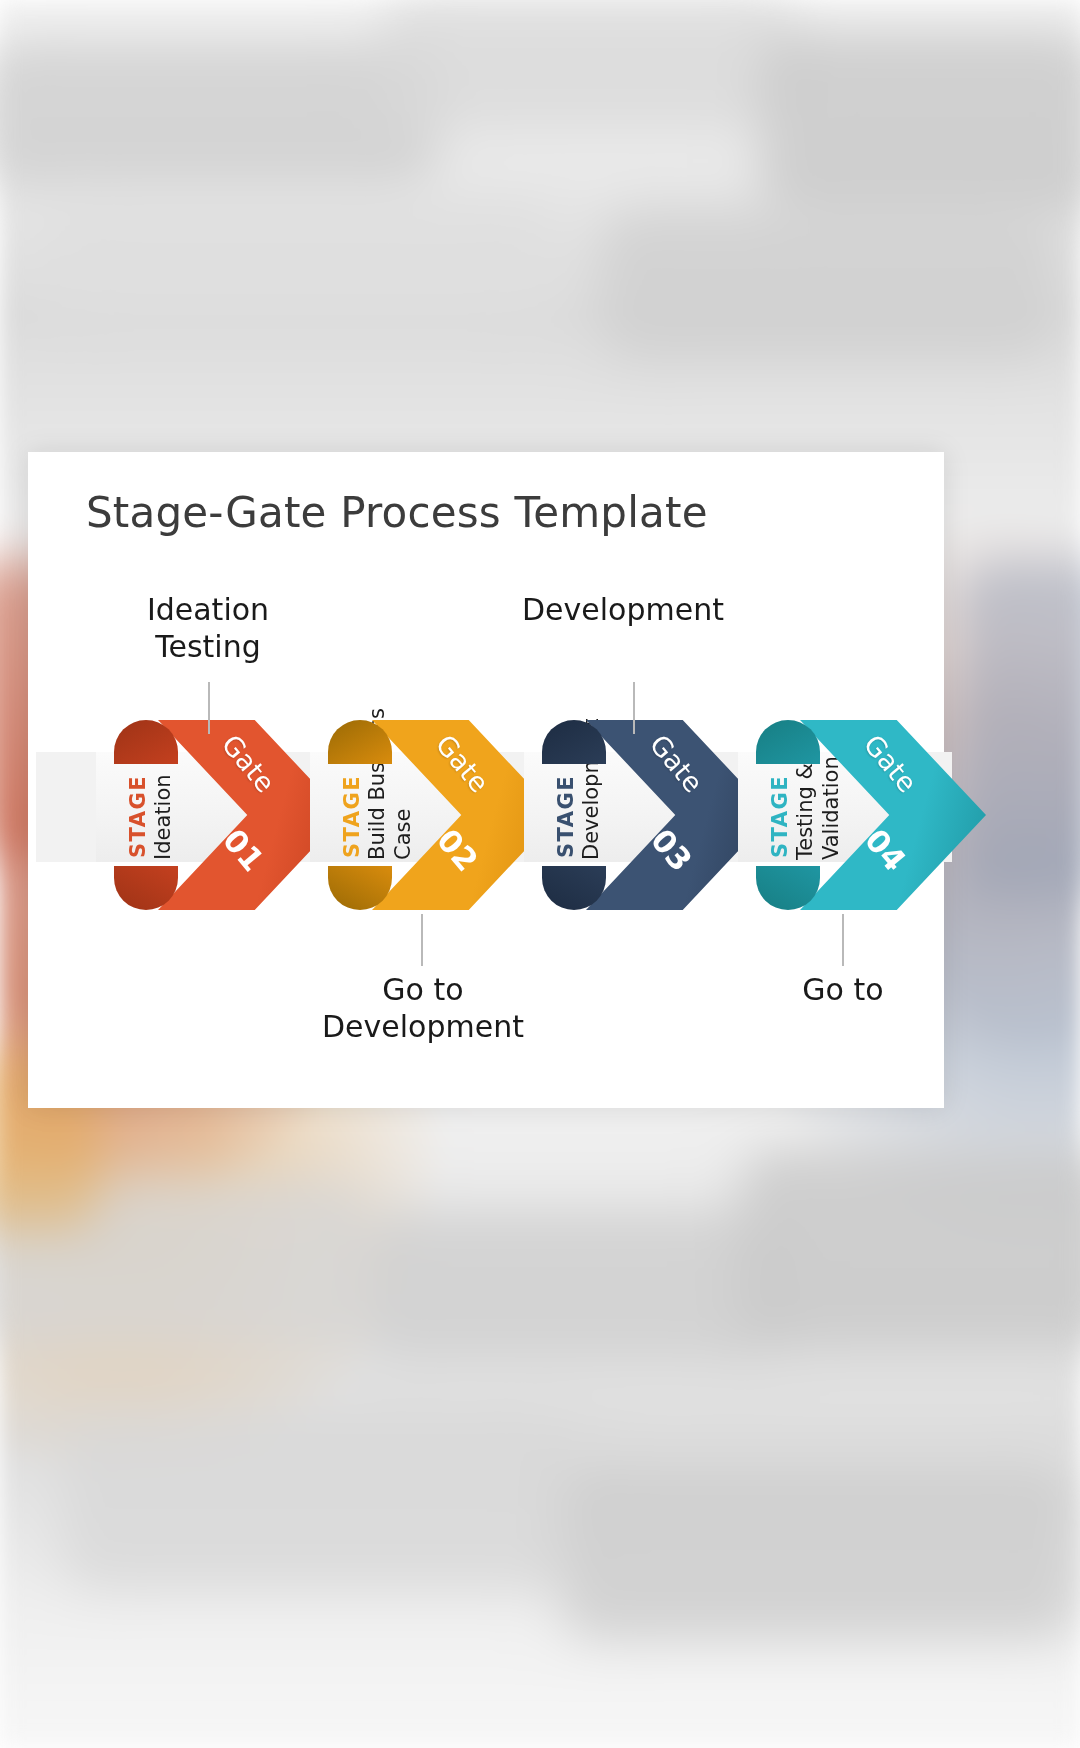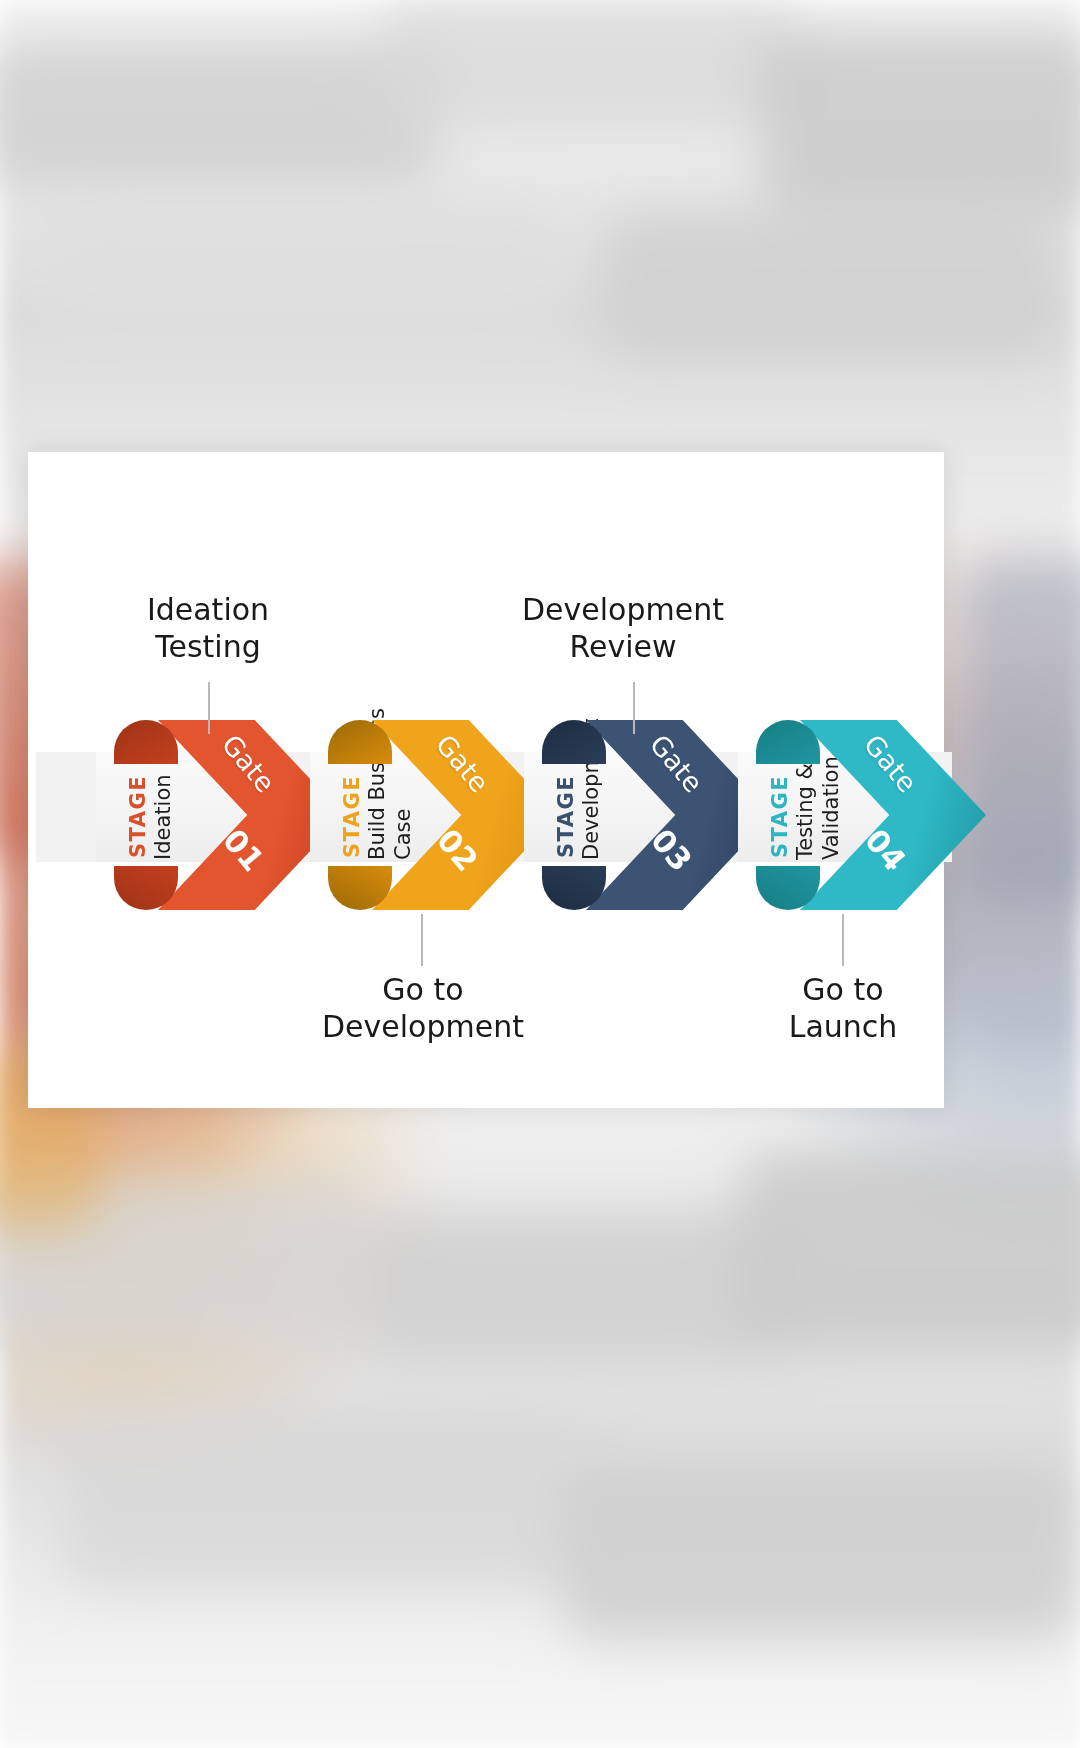--- a/index.html
+++ b/index.html
@@ -134,20 +134,21 @@
     <div class="smear s8"></div>
     <div class="smear s9"></div>
   <div class="smear s10"></div>
     <div class="smear s11"></div>
     <div class="smear s12"></div>
   <div class="smear s13"></div>
 </div>
 
 <div id="slide">
 
+  <div id="slide-title">Stage-Gate Process Template</div>
 
   <div id="band">
       <div class="band-seg" style="left: 8px; width: 274px;"></div>
       <div class="band-seg" style="left: 222px; width: 274px;"></div>
       <div class="band-seg" style="left: 436px; width: 274px;"></div>
       <div class="band-seg" style="left: 650px; width: 274px;"></div>
     </div>
 
   <div id="stages-layer">
       <div class="stage-unit" style="left: 68px; width: 248px;">
@@ -204,28 +205,26 @@
 
   <div class="leader" id="lead-1"></div>
   <div class="callout" id="co-1">
     <span>Ideation</span>
     <span class="l2">Testing</span>
   </div>
 
   <div class="leader" id="lead-2"></div>
   <div class="callout" id="co-2">
     <span>Development</span>
-    <span class="l2">Review</span>
   </div>
 
   <div class="leader" id="lead-3"></div>
   <div class="callout" id="co-3">
     <span>Go to</span>
     <span class="l2">Development</span>
   </div>
 
   <div class="leader" id="lead-4"></div>
   <div class="callout" id="co-4">
     <span>Go to</span>
-    <span class="l2">Launch</span>
   </div>
 
 </div>
 
 </body></html>

